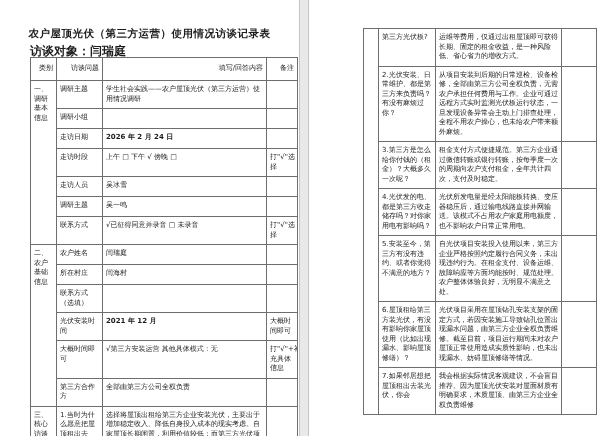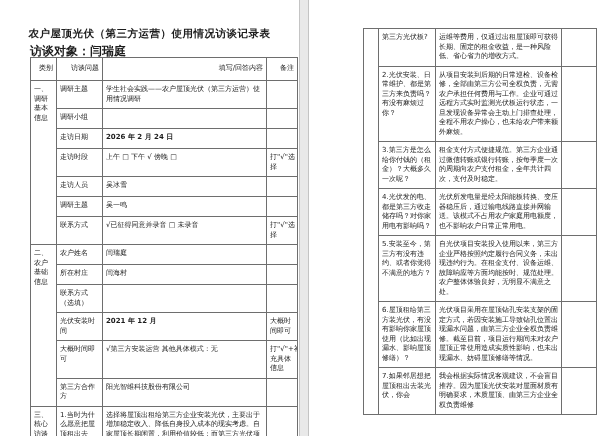--- a/index.html
+++ b/index.html
@@ -122,21 +122,21 @@
           <td class="a bv">2021 年 12 月</td>
           <td class="note">大概时间即可</td>
         </tr>
         <tr>
           <td class="q">大概时间即可</td>
           <td class="a">√第三方安装运营 其他具体模式：无</td>
           <td class="note">打"√"+补充具体信息</td>
         </tr>
         <tr>
           <td class="q">第三方合作方</td>
-          <td class="a">阳光智维科技股份有限公司</td>
+          <td class="a">全部由第三方公司全权负责</td>
           <td class="note"></td>
         </tr>
         <tr>
           <td class="cat" rowspan="1">三、核心访谈内容</td>
           <td class="q">1.当时为什么愿意把屋顶租出去（为什么自费）、安装</td>
           <td class="a">选择将屋顶出租给第三方企业安装光伏，主要出于增加稳定收入、降低自身投入成本的现实考虑。自家屋顶长期闲置，利用价值较低；而第三方光伏项目无需农户承担建设、</td>
           <td class="note"></td>
         </tr>
       </tbody>
   </table>

